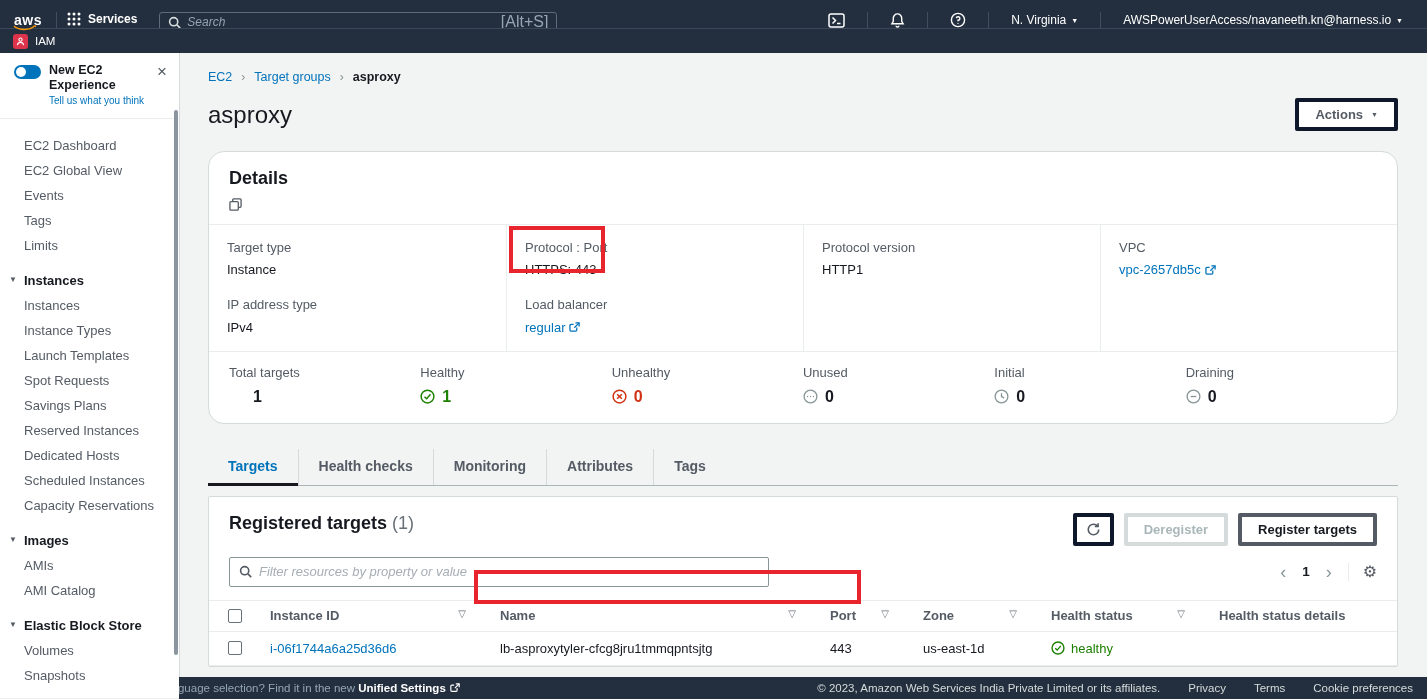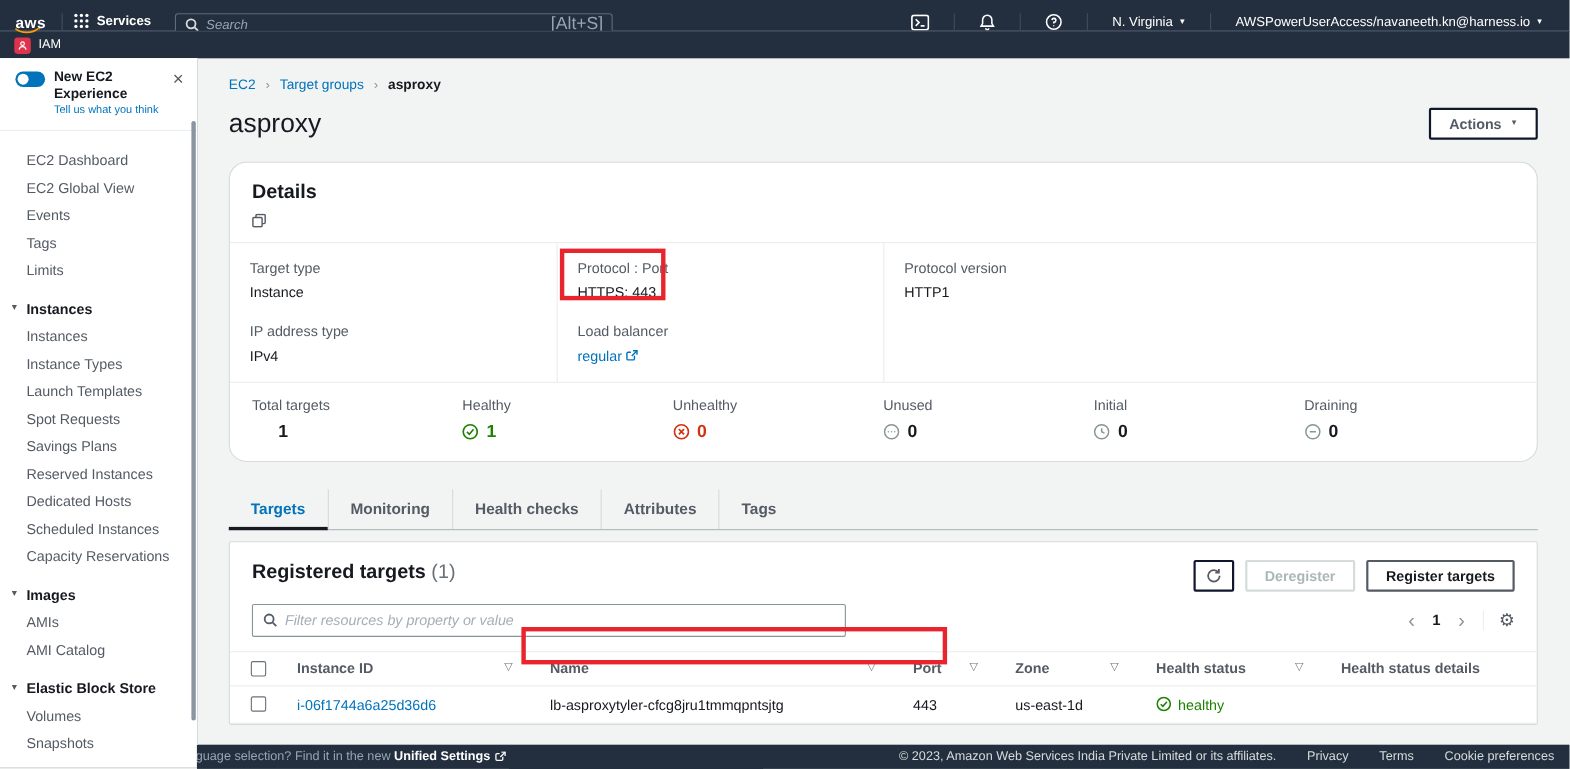--- a/index.html
+++ b/index.html
@@ -56,21 +56,21 @@
 
   
   .main { flex:1; min-width:0; padding:0 29px 0 28px; }
   .breadcrumb { margin-top:17px; font-size:12.5px; display:flex; align-items:center; gap:9px; }
   .crumb-link { color:#0073bb; cursor:pointer; text-decoration:none; }
   .crumb-sep { color:#879596; font-size:12px; }
   .crumb-current { color:#16191f; font-weight:bold; }
   .title-row { margin-top:14px; display:flex; align-items:center; justify-content:space-between; }
   .page-title { font-size:24px; font-weight:400; color:#16191f; }
 
-  .btn { display:inline-flex; align-items:center; gap:8px; background:#fff; border:2px solid #0f172a; border-radius:2px;
+  .btn { display:inline-flex; align-items:center; gap:8px; background:#fff; border:4px solid #0f172a; border-radius:2px;
     color:#545b64; font-weight:bold; font-size:13px; padding:5px 16px; cursor:pointer; font-family:"Liberation Sans",sans-serif; }
   .btn.primary-outline { color:#16191f; border-color:#545b64; }
   .btn.disabled { color:#aab7b8; border-color:#d5dbdb; cursor:default; }
   .btn.iconbtn { padding:5px 9px; }
   .btn .caret { color:inherit; }
 
   
   .card { background:#fff; border:1px solid #d5dbdb; border-radius:2px; }
   .details-card { margin-top:20px;border-radius:16px; }
   .details-head { padding:16px 20px 13px 20px; }
@@ -320,20 +320,33 @@
                     </svg>
                   </span></div>
             </div>
           </div>
           <div class="dcol">
             <div class="field">
               <div class="f-label">Protocol version</div>
               <div class="f-value">HTTP1</div>
             </div>
           </div>
+          <div class="dcol">
+            <div class="field">
+              <div class="f-label">VPC</div>
+              <div class="f-value"><span class="f-link">
+                    <span>vpc-2657db5c</span>
+                    <svg width="11" height="11" viewBox="0 0 12 12" fill="none" stroke="#0073bb" stroke-width="1.4">
+                      <path d="M5 2.5H2.2A1.2 1.2 0 0 0 1 3.7v5.1A1.2 1.2 0 0 0 2.2 10h5.1a1.2 1.2 0 0 0 1.2-1.2V6"></path>
+                      <path d="M7 1h4v4"></path>
+                      <path d="M11 1L5.8 6.2"></path>
+                    </svg>
+                  </span></div>
+            </div>
+          </div>
         </div>
         <div class="stats-row">
           <div class="stat">
             <div class="stat-label">Total targets</div>
             <div class="stat-value indent">
                 <span>1</span>
               </div>
           </div>
           <div class="stat">
             <div class="stat-label">Healthy</div>
@@ -386,22 +399,22 @@
                   <line x1="5" y1="8" x2="11" y2="8"></line>
                 </svg>
               <span>0</span>
             </div>
           </div>
         </div>
       </section>
 
       <div class="tabs">
         <div class="tab active">Targets</div>
+        <div class="tab">Health checks</div>
         <div class="tab">Monitoring</div>
-        <div class="tab">Health checks</div>
         <div class="tab">Attributes</div>
         <div class="tab">Tags</div>
       </div>
 
       <section class="card targets-card">
         <div class="tc-headrow">
           <h2 class="card-title">
             <span>Registered targets</span>
             <span class="tc-count">(1)</span>
           </h2>

